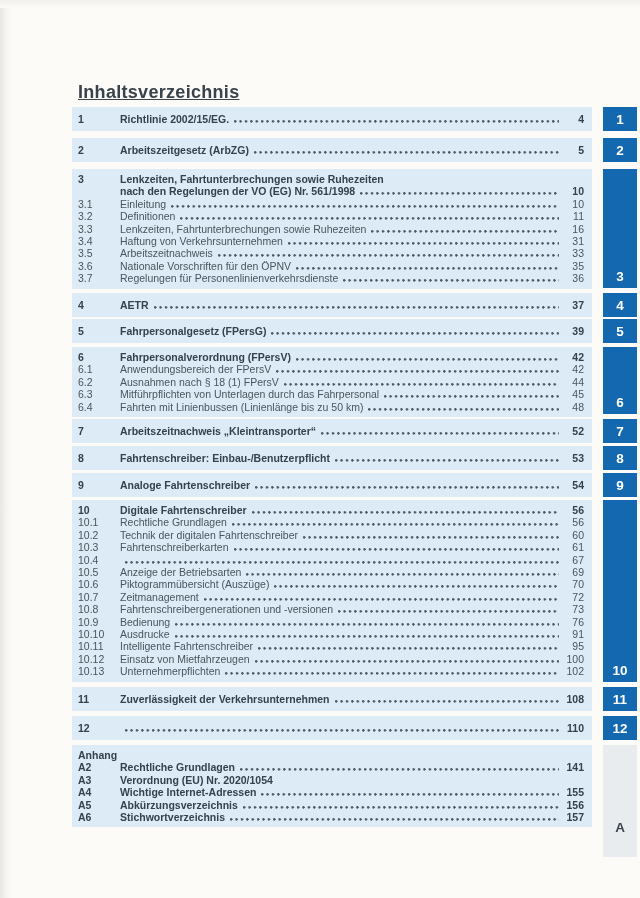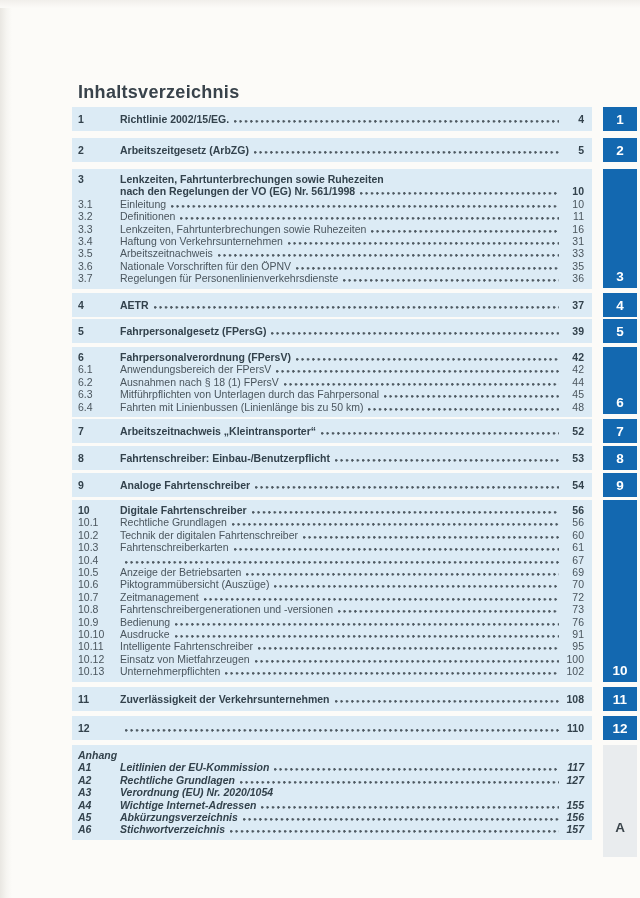--- a/index.html
+++ b/index.html
@@ -16,21 +16,21 @@
   .edge-left {
     position:absolute; left:0; top:0; width:12px; height:100%;
     background:linear-gradient(90deg,#e9e7e2 0%,#f6f5f1 55%,#fcfbf8 100%);
   }
   .edge-top {
     position:absolute; left:0; top:0; width:100%; height:8px;
     background:linear-gradient(180deg,#f1efeb 0%,#fcfbf8 100%);
   }
   .page-title {
     position:absolute; left:78px; top:82px; margin:0;
-    font-size:18px; font-weight:bold; color:#39434b; letter-spacing:.3px;
+    font-size:18px; font-weight:bold; color:#39434b; letter-spacing:.3px;text-decoration:underline;
   }
   
   .block {
     position:absolute; left:72px; width:520px;
     background:#dcebf5; box-sizing:border-box;
     padding:4px 8px 4px 0;
   }
   .block.single { height:24px; display:flex; align-items:center; padding:0 8px 0 0; }
   .block.single .row { flex:1; }
   .row {
@@ -305,38 +305,32 @@
           <span class="pg">108</span>
         </div>
       </div>
       <div class="block single" style="top: 716px;">
         <div class="row bold-row">
           <span class="num">12</span>
           <span class="leader"></span>
           <span class="pg">110</span>
         </div>
       </div>
-      <div class="block" style="top: 745px; font-style: italic;">
+      <div class="block" style="top: 745px;">
         <div class="row bold-row">
           <span class="num">Anhang</span>
           <span class="t"></span>
           <span class="leader off"></span>
           <span class="pg"></span>
         </div>
         <div class="row bold-row">
-          <span class="num">A1</span>
-          <span class="t">Leitlinien der EU-Kommission</span>
-          <span class="leader"></span>
-          <span class="pg">117</span>
-        </div>
-        <div class="row bold-row">
           <span class="num">A2</span>
           <span class="t">Rechtliche Grundlagen</span>
           <span class="leader"></span>
-          <span class="pg">127</span>
+          <span class="pg">141</span>
         </div>
         <div class="row bold-row">
           <span class="num">A3</span>
           <span class="t">Verordnung (EU) Nr. 2020/1054</span>
           <span class="leader off"></span>
           <span class="pg"></span>
         </div>
         <div class="row bold-row">
           <span class="num">A4</span>
           <span class="t">Wichtige Internet-Adressen</span>

